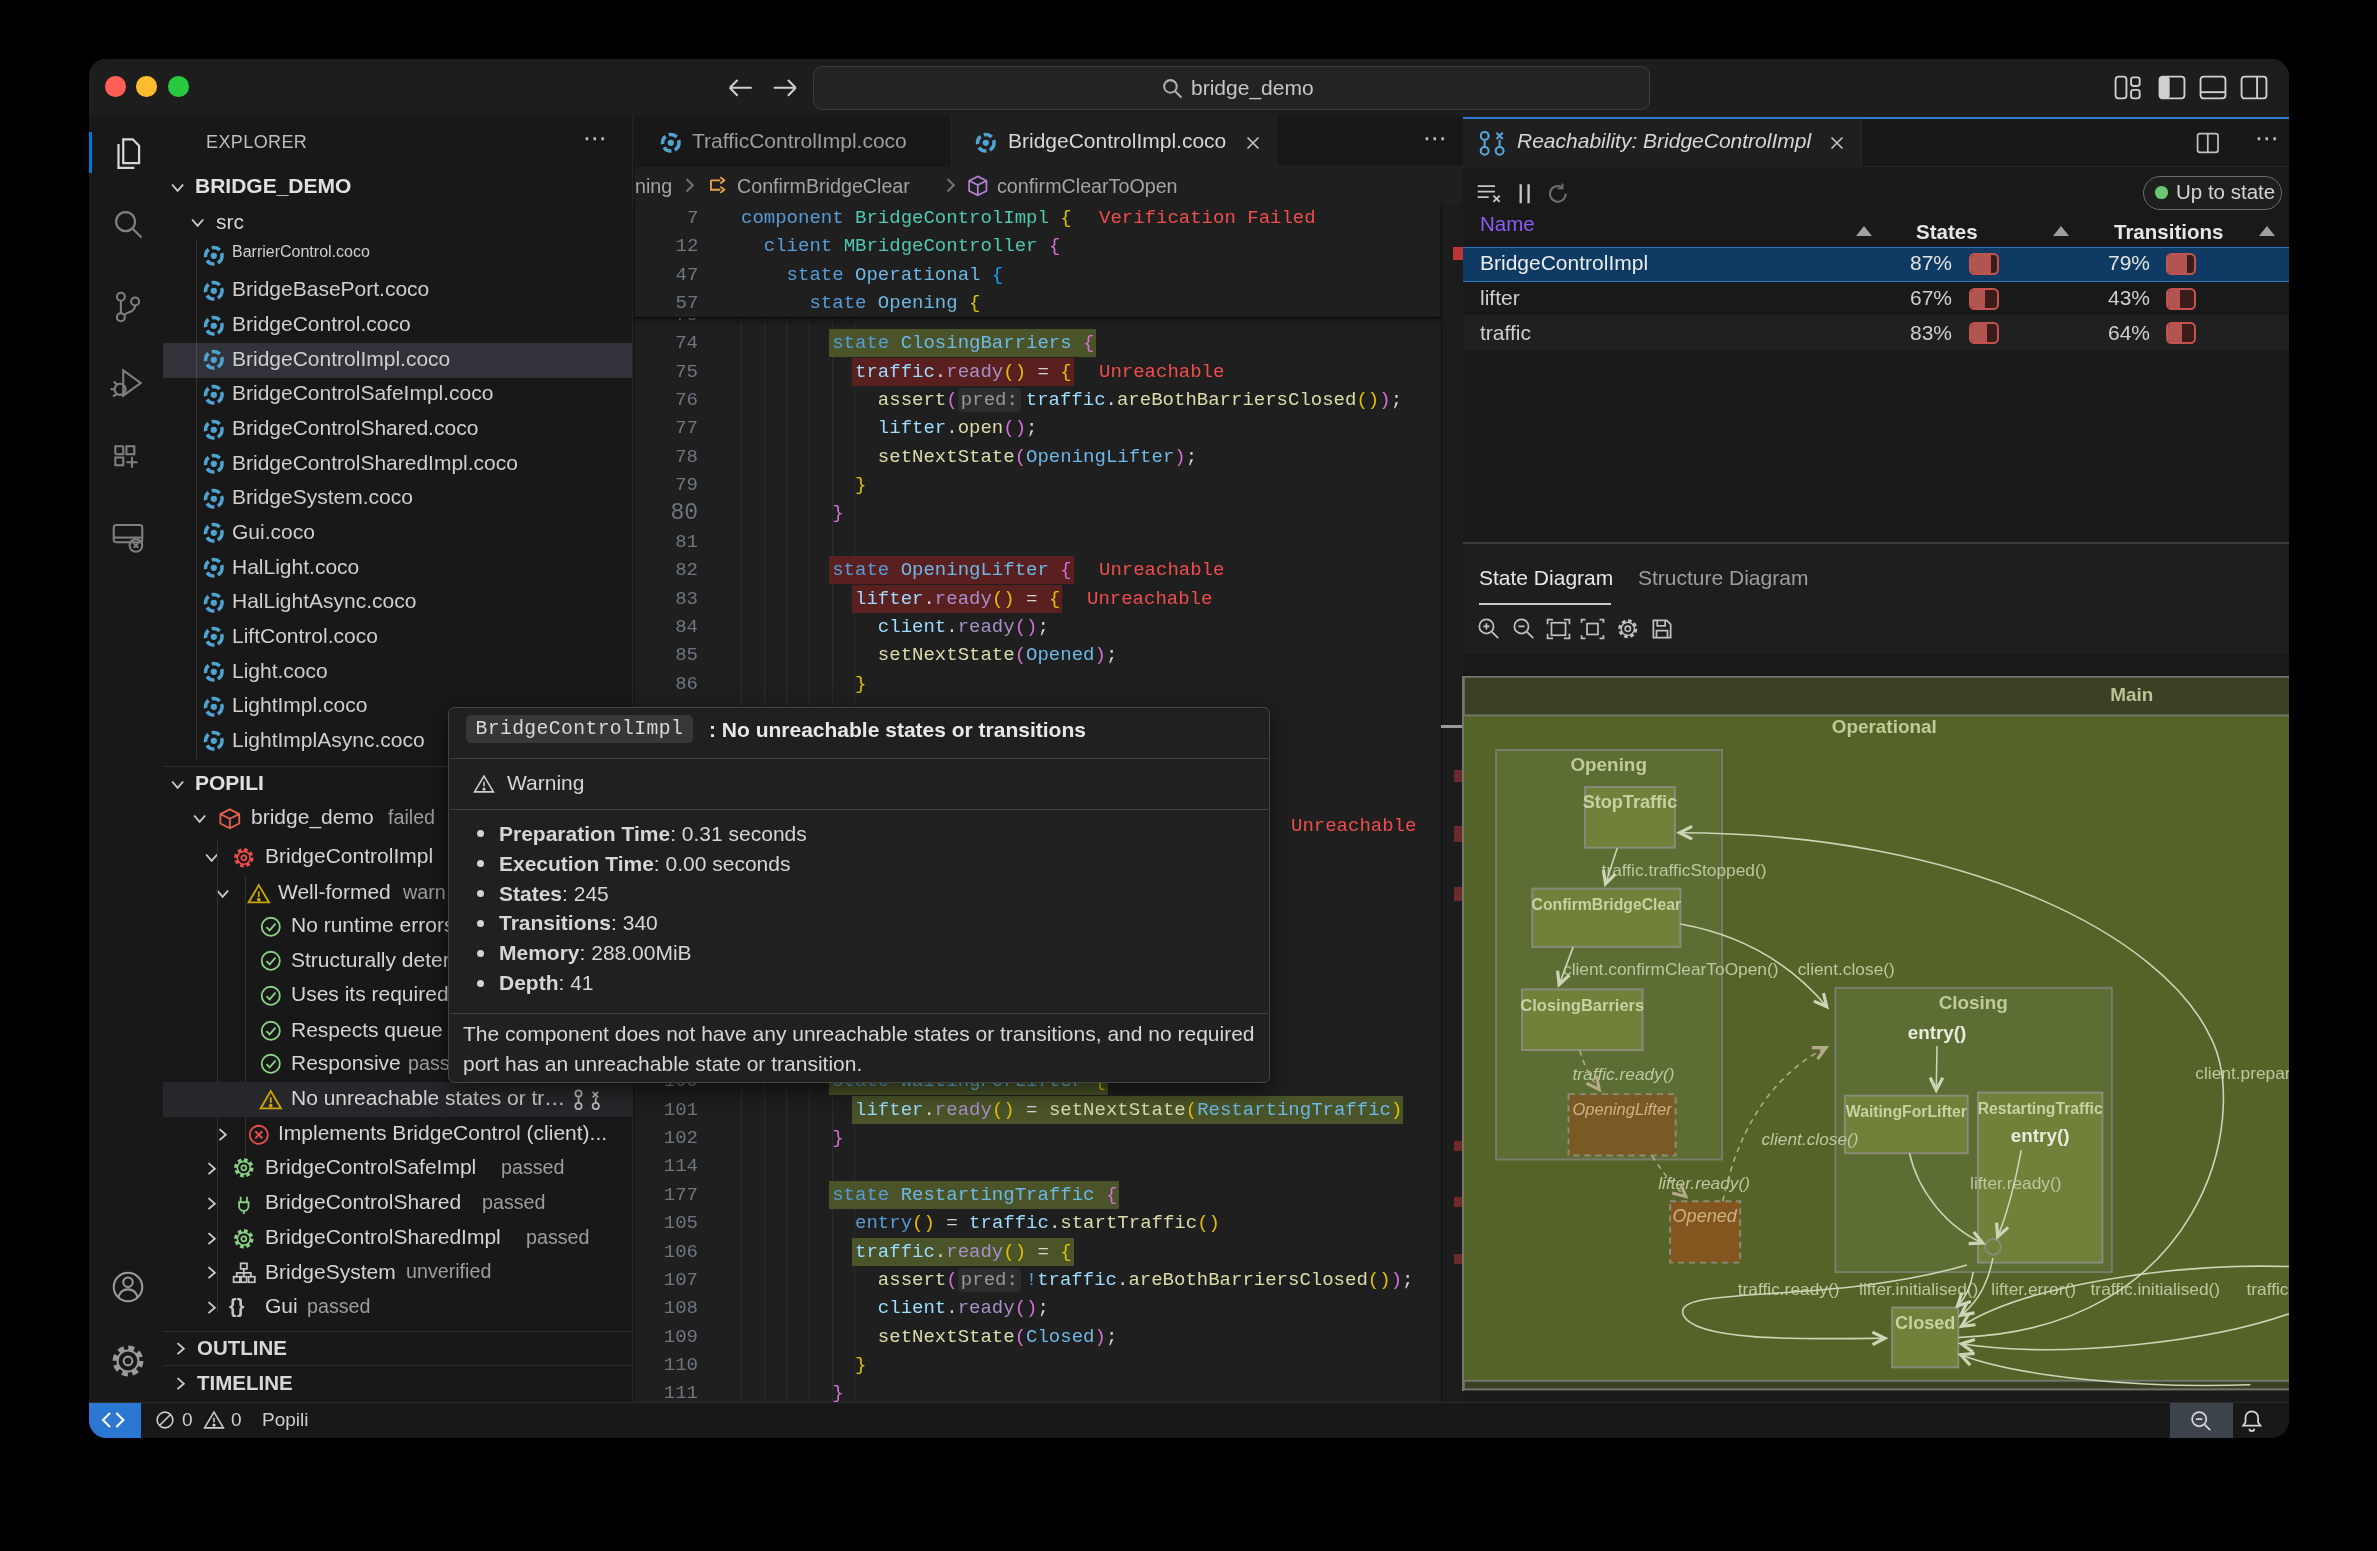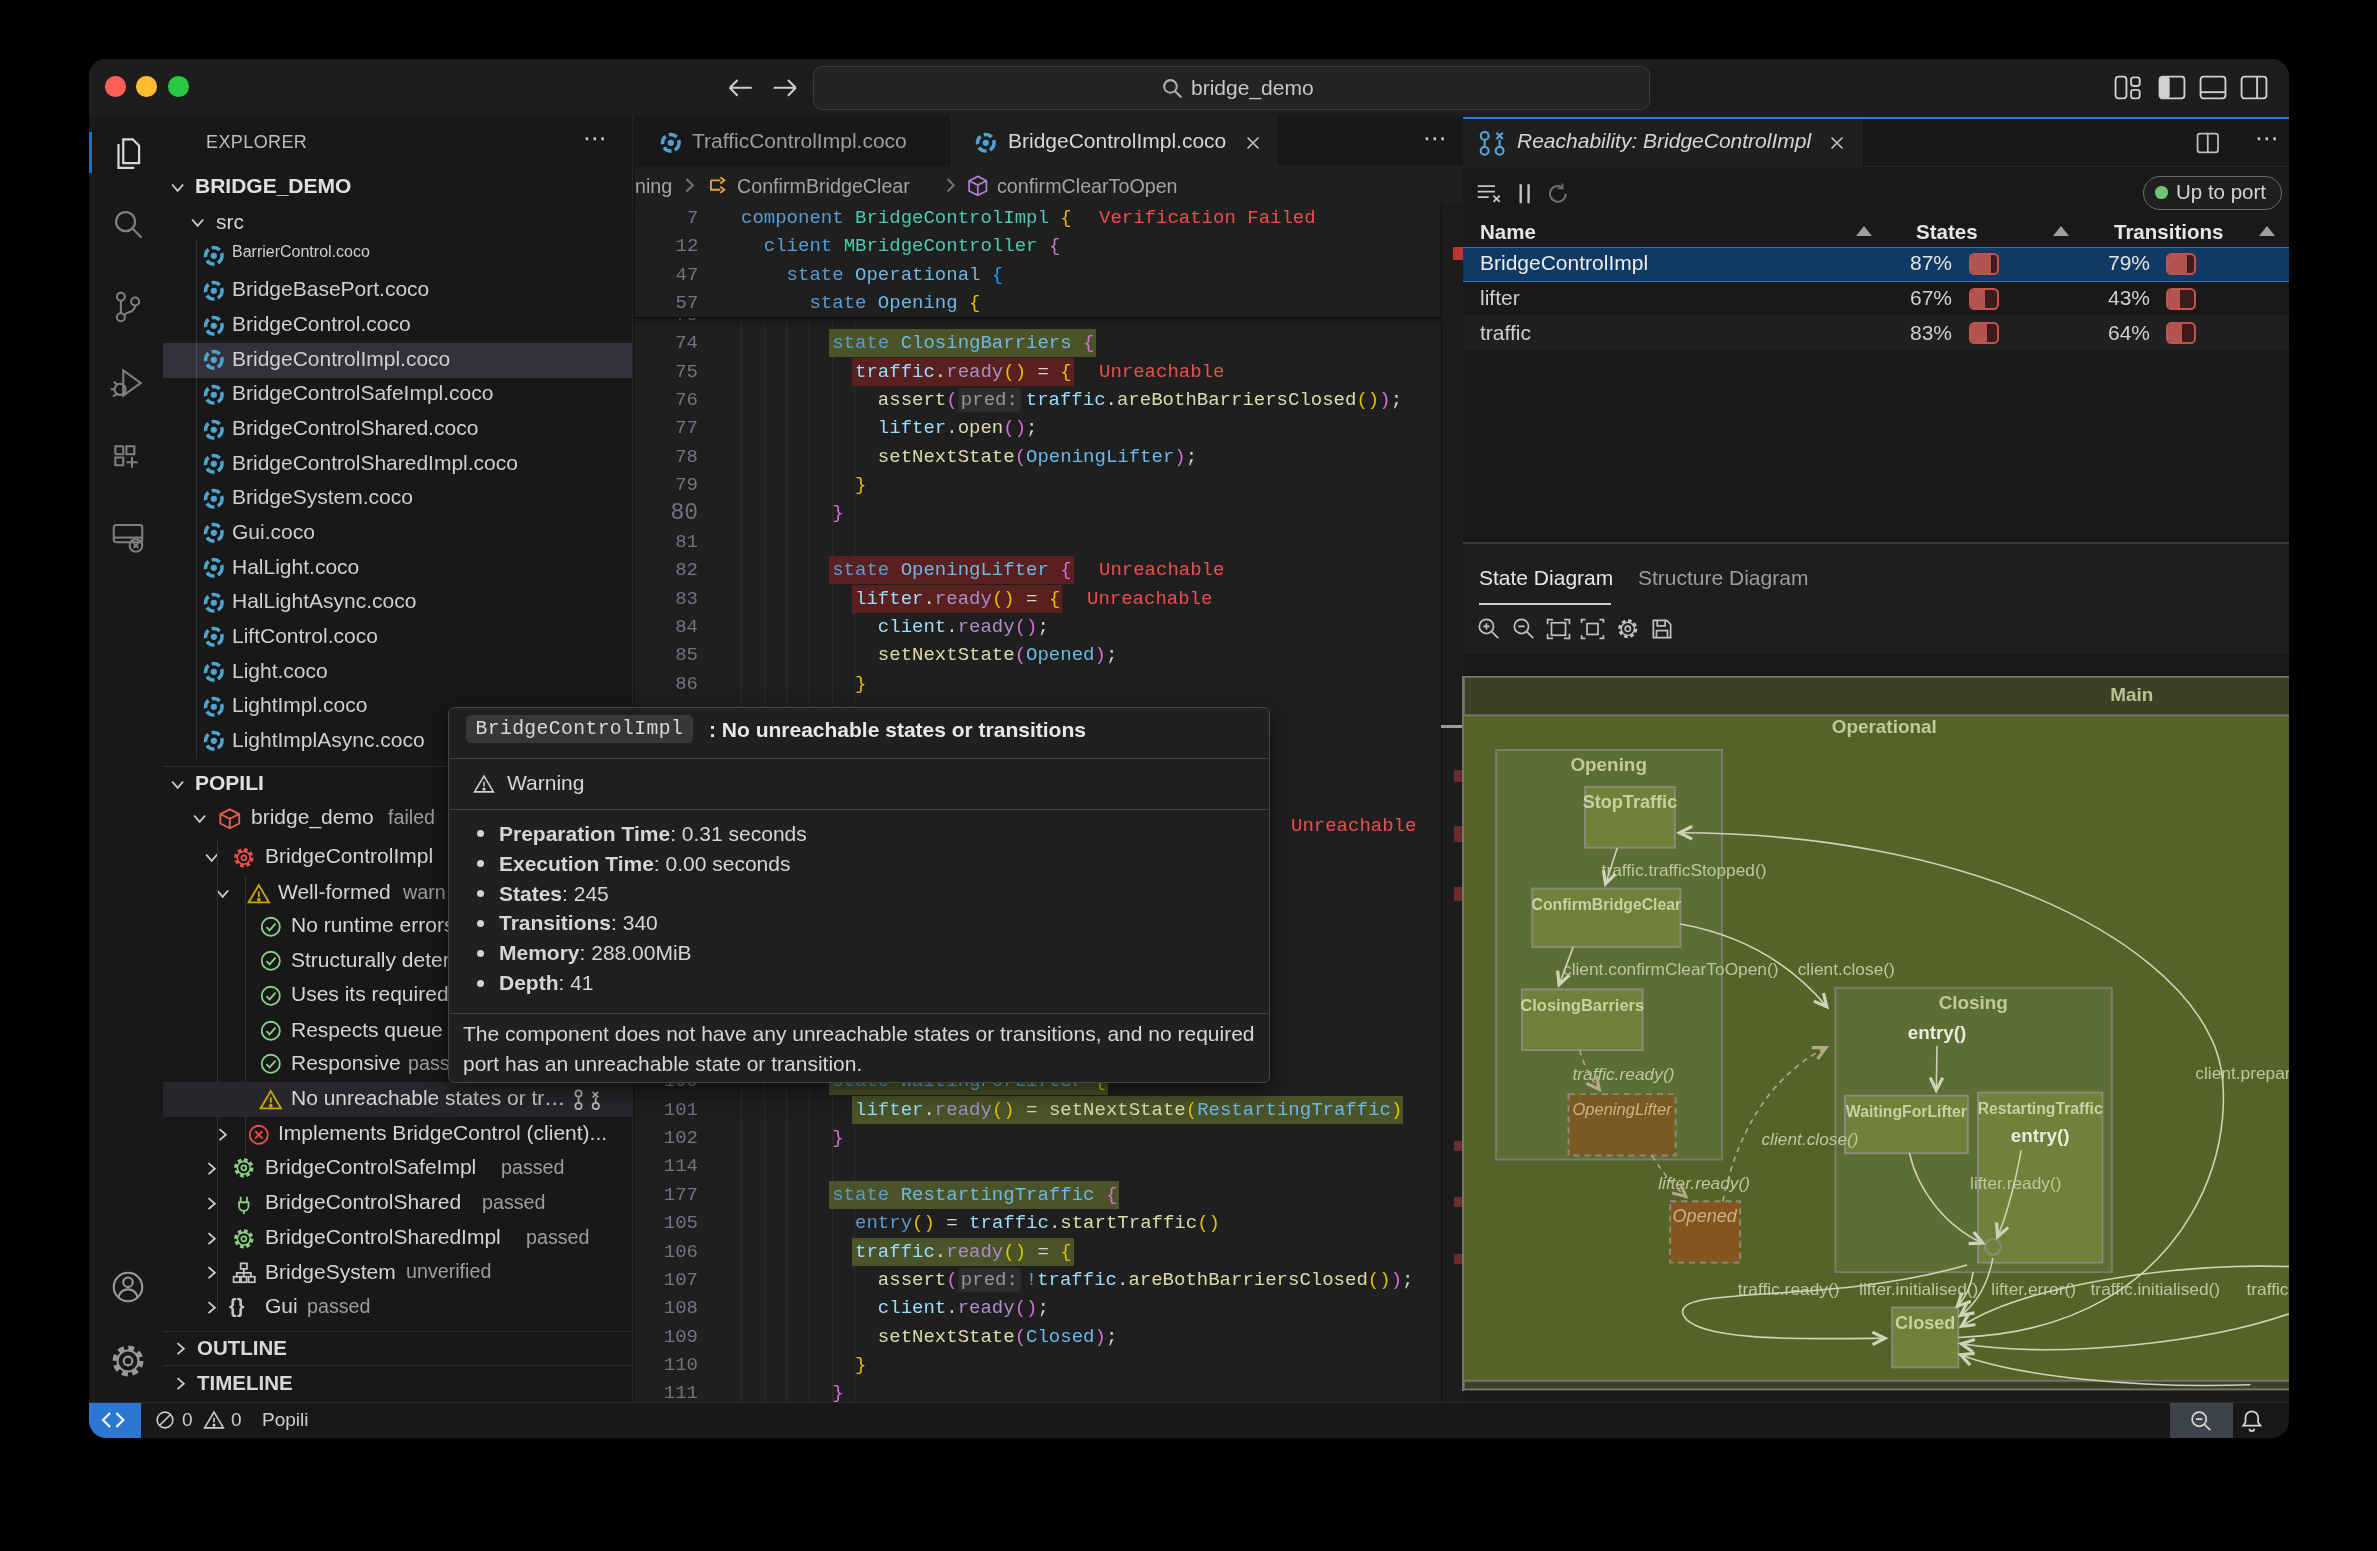--- a/index.html
+++ b/index.html
@@ -542,22 +542,22 @@
     </g>
   </svg>
 <svg style="left:1546px;top:182px" width="23.6" height="23.6" viewBox="0 0 30 30">
     <g stroke="#6f6f6f" stroke-width="2.6" fill="none">
       <path d="M25 15 a10 10 0 1 1 -4 -8"></path>
       <path d="M21 2 v6 h-6" stroke-width="2.2"></path>
     </g>
   </svg>
 <div class="abs" style="left:2143px;top:176px;width:139px;height:34px;border:1.6px solid #6b6b6b;border-radius:17.3px;background:#1f1f1f"></div>
 <div class="abs" style="left:2155px;top:186px;width:12.6px;height:12.6px;border-radius:50%;background:#6cc774"></div>
-<div class="abs" style="left:2176px;top:180px;font-size:20.5px;color:#d4d4d4">Up to port</div>
-<div class="abs" style="left:1480px;top:220px;font-size:20.5px;font-weight:bold;color:#e5e5e5">Name</div>
+<div class="abs" style="left:2176px;top:180px;font-size:20.5px;color:#d4d4d4">Up to state</div>
+<div class="abs" style="left:1480px;top:212px;font-size:20.5px;font-weight:normal;color:#8b5cf6">Name</div>
 <div class="abs" style="left:1916px;top:220px;font-size:20.5px;font-weight:bold;color:#e6e6e6">States</div>
 <div class="abs" style="left:2114px;top:220px;font-size:20.5px;font-weight:bold;color:#e6e6e6">Transitions</div>
 <div class="abs" style="left:1856px;top:226px;width:0;height:0;border-left:8.7px solid transparent;border-right:8.7px solid transparent;border-bottom:10.2px solid #9f9f9f"></div>
 <div class="abs" style="left:2053px;top:226px;width:0;height:0;border-left:8.7px solid transparent;border-right:8.7px solid transparent;border-bottom:10.2px solid #9f9f9f"></div>
 <div class="abs" style="left:2259px;top:226px;width:0;height:0;border-left:8.7px solid transparent;border-right:8.7px solid transparent;border-bottom:10.2px solid #9f9f9f"></div>
 <div class="abs" style="left:1463px;top:247px;width:826px;height:35px;background:#0e3a63;border-top:1.2px solid #2b74c0;border-bottom:1.2px solid #2b74c0"></div>
 <div class="abs" style="left:1480px;top:251px;font-size:21px;color:#ececec">BridgeControlImpl</div>
 <div class="abs" style="left:1910px;top:251px;font-size:21px;color:#e2e2e2">87%</div>
 <div class="abs" style="left:1969px;top:253px;width:30px;height:22px;border:2px solid #c4524e;border-radius:5.5px;background:#3a1d1b;overflow:hidden">
     <div style="position:absolute;left:0;top:0;bottom:0;width:78%;background:#b25450"></div>

